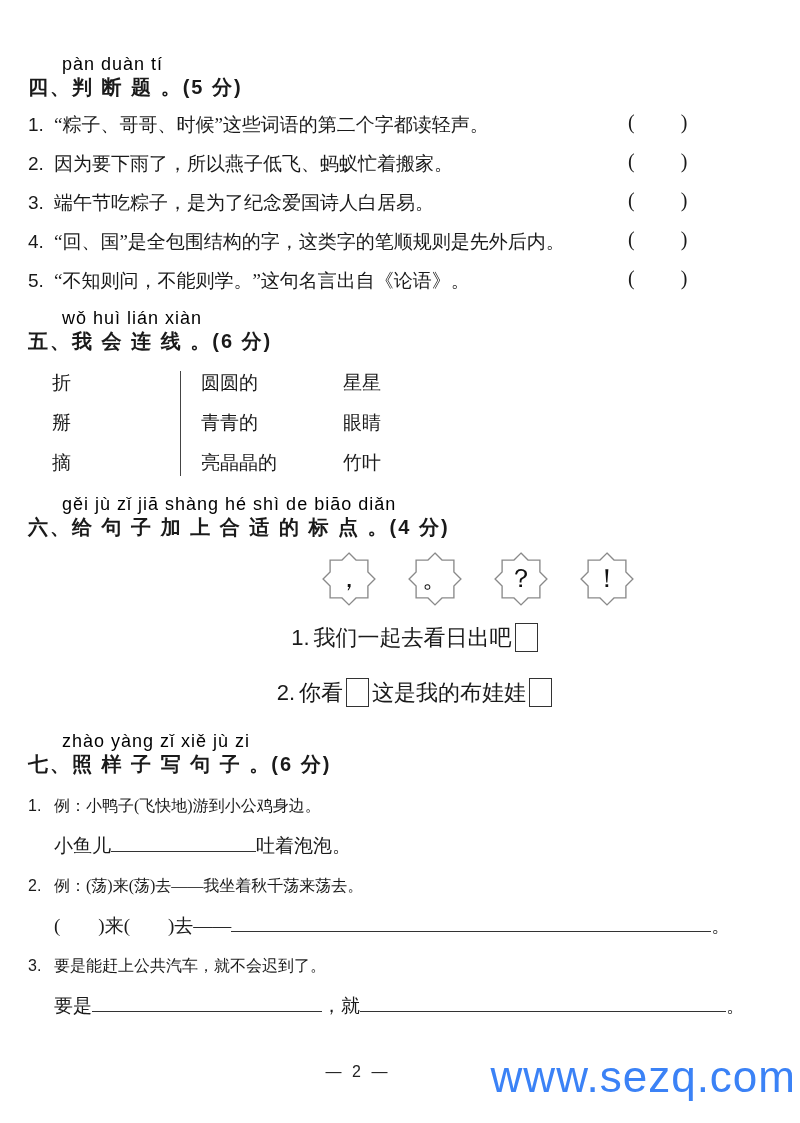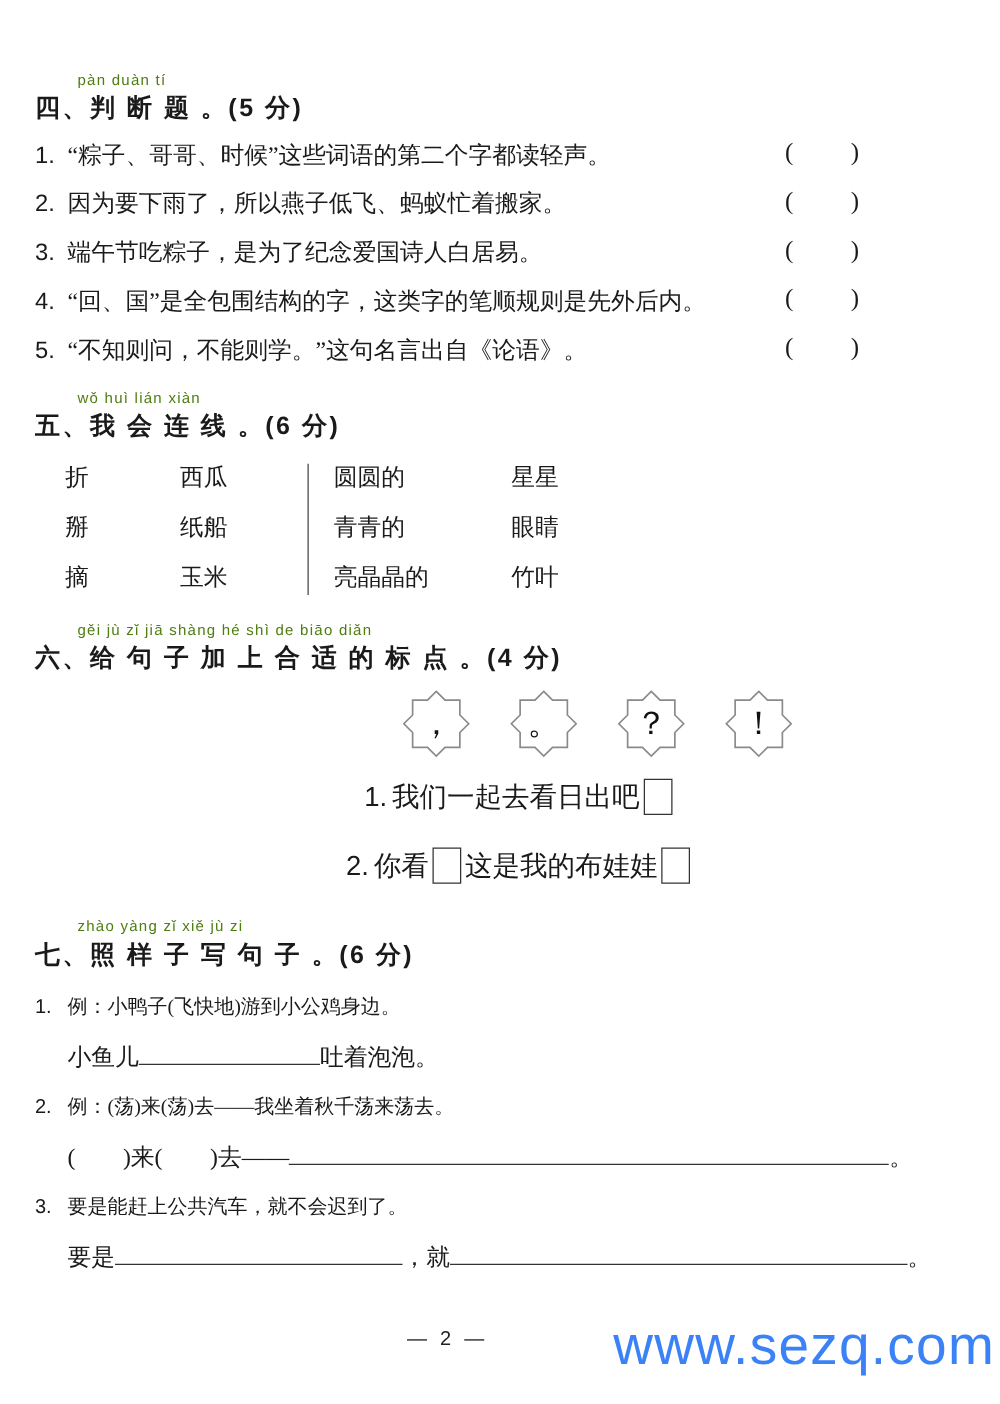--- a/index.html
+++ b/index.html
@@ -6,21 +6,21 @@
   html,body { background:#ffffff; }
   body { width:800px; height:1123px; overflow:hidden; }
   .page {
     position:relative; width:800px; height:1123px;
     padding:56px 0 0 28px;
     font-family:"Liberation Serif","DejaVu Serif",serif;
     color:#1a1a1a;
   }
   .pinyin {
     font-family:"Liberation Sans","DejaVu Sans",sans-serif;
-    font-size:12px; color:#4d7c0f; margin-left:34px; letter-spacing:1px;
+    font-size:18px; color:#000000; margin-left:34px; letter-spacing:1px;
     height:17px; line-height:17px;
   }
   .heading {
     font-family:"Liberation Sans","DejaVu Sans",sans-serif;
     font-size:20px; font-weight:700; letter-spacing:2px;
     height:28px; line-height:28px;
   }
   
   .sec4 .heading { margin-bottom:14px; }
   .tf-item { position:relative; font-size:19px; line-height:19px; margin-bottom:20px; width:744px; }
@@ -109,25 +109,20 @@
   <section class="sec5">
     <div class="pinyin">wǒ huì lián xiàn</div>
     <div class="heading">五、我 会 连 线 。(6 分)</div>
     <div class="match">
       <div class="mgroup left">
         <div class="mcol c1">
           <div>折</div>
           <div>掰</div>
           <div>摘</div>
         </div>
-        <div class="mcol c2">
-          <div>西瓜</div>
-          <div>纸船</div>
-          <div>玉米</div>
-        </div>
       </div>
       <div class="mgroup right">
         <div class="mcol c3">
           <div>圆圆的</div>
           <div>青青的</div>
           <div>亮晶晶的</div>
         </div>
         <div class="mcol c4">
           <div>星星</div>
           <div>眼睛</div>

